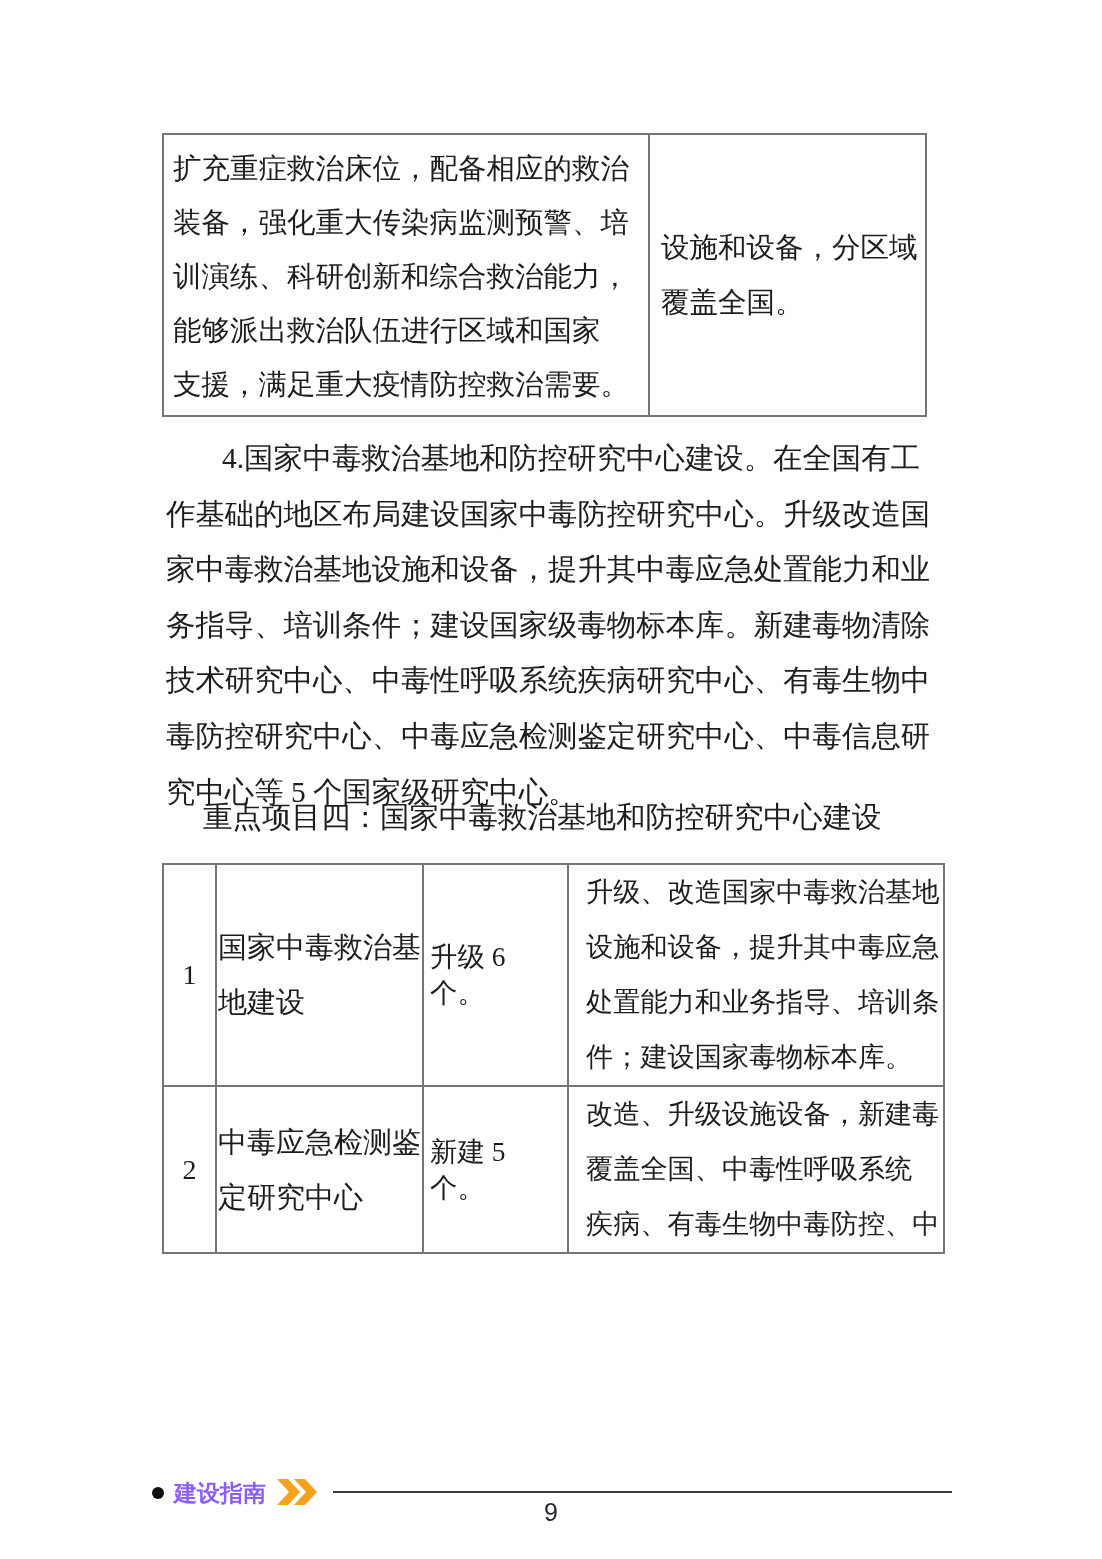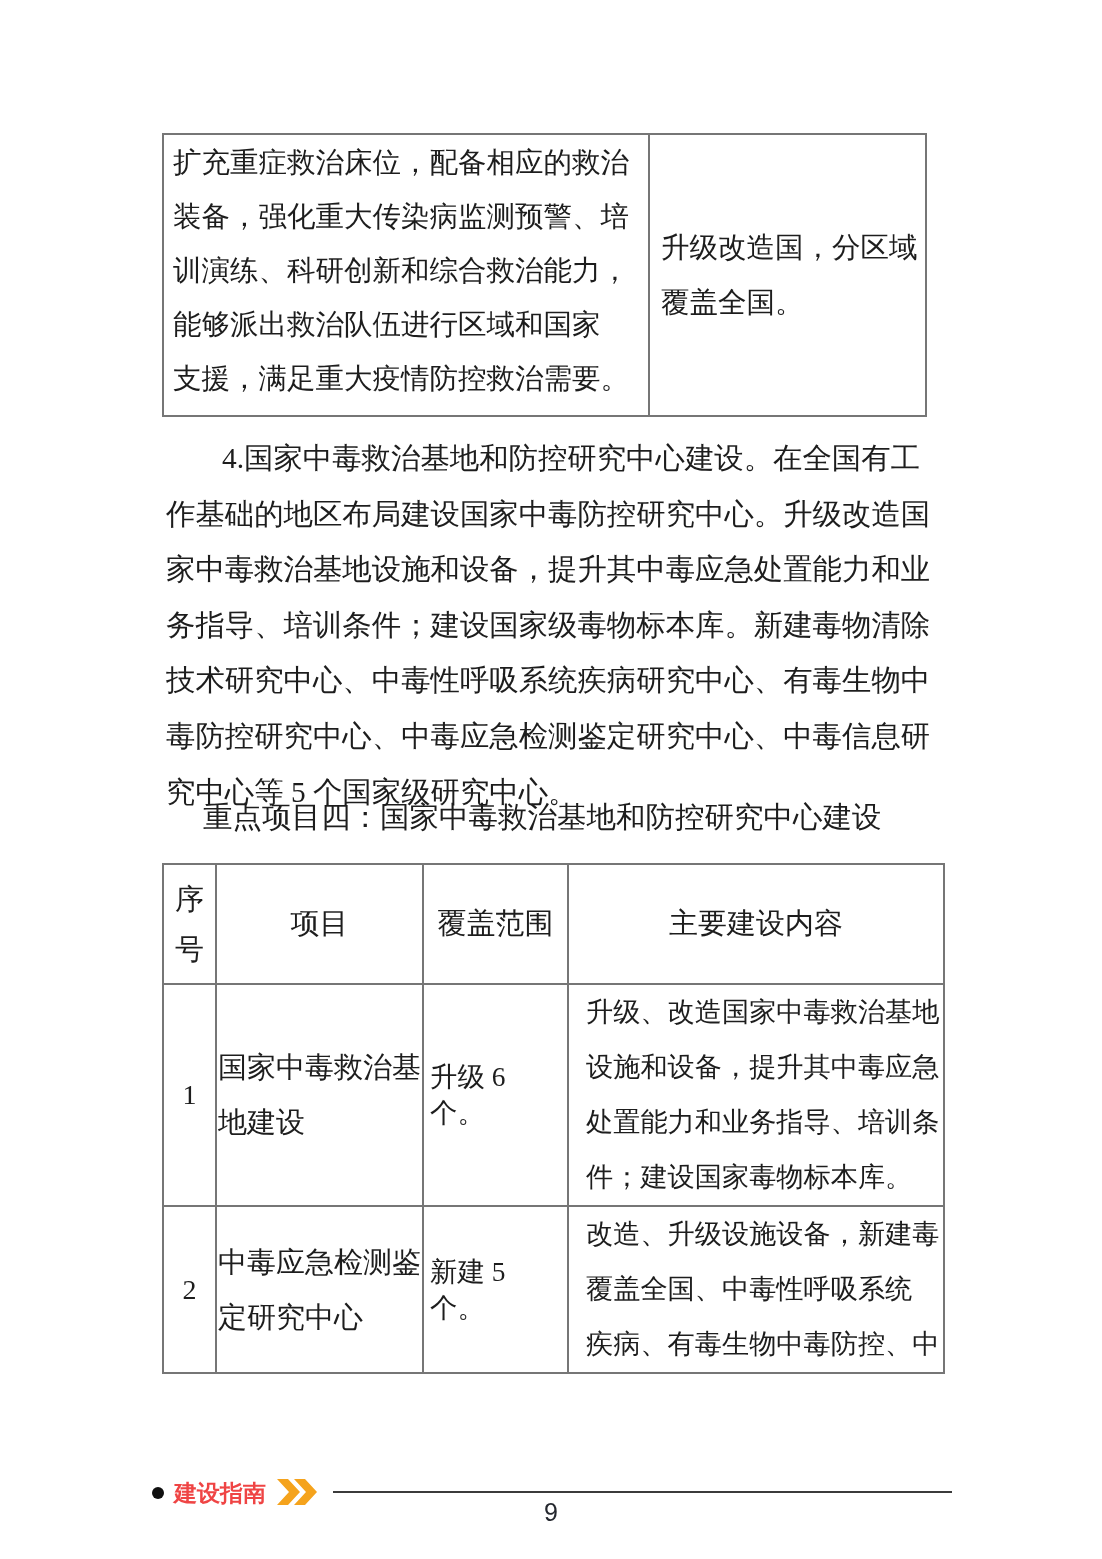--- a/index.html
+++ b/index.html
@@ -10,21 +10,21 @@
   }
   .pre{white-space:pre-line;}
 
   
   .ctable{
     position:absolute;left:162px;top:133px;width:765px;height:284px;
     border:2px solid #767676;box-sizing:border-box;display:flex;
   }
   .ctable-left{
     width:486px;box-sizing:border-box;border-right:2px solid #767676;
-    padding:1px 4px 0 9px;font-size:28.5px;line-height:54px;
+    padding:7px 4px 0 9px;font-size:28.5px;line-height:54px;
   }
   .ctable-right{
     flex:1;display:flex;flex-direction:column;justify-content:center;
     box-sizing:border-box;padding-left:11px;font-size:28.5px;line-height:55px;
   }
 
   
   .para{
     position:absolute;left:166px;top:431px;width:815px;
     font-size:29.4px;line-height:55.6px;text-indent:56px;
@@ -61,21 +61,21 @@
     vertical-align:top;padding:0 1px 0 17px;font-size:27.2px;line-height:55px;
   }
 
   
   .footer-bullet{
     position:absolute;left:152px;top:1487px;width:12px;height:12px;
     border-radius:50%;background:#101010;
   }
   .footer-brand{
     position:absolute;left:174px;top:1478px;font-size:23px;font-weight:bold;
-    font-family:"Liberation Sans","DejaVu Sans",sans-serif;color:#ef4444;
+    font-family:"Liberation Sans","DejaVu Sans",sans-serif;color:#8b5cf6;
   }
   .footer-chev{position:absolute;left:277px;top:1479px;}
   .footer-rule{
     position:absolute;left:333px;top:1491px;width:619px;height:2px;background:#3b3b3b;
   }
   .pageno{
     position:absolute;left:0;top:1498px;width:1102px;text-align:center;
     font-size:25px;color:#24272e;
     font-family:"Liberation Sans","DejaVu Sans",sans-serif;
   }
@@ -84,21 +84,21 @@
 <body>
 
 <div class="page">
 
   <div class="ctable">
     <div class="ctable-left pre">扩充重症救治床位，配备相应的救治
 装备，强化重大传染病监测预警、培
 训演练、科研创新和综合救治能力，
 能够派出救治队伍进行区域和国家
 支援，满足重大疫情防控救治需要。</div>
-    <div class="ctable-right pre">升级改造国，分区域
+    <div class="ctable-right pre">设施和设备，分区域
 覆盖全国。</div>
   </div>
 
   <div class="para pre">4.国家中毒救治基地和防控研究中心建设。在全国有工
 作基础的地区布局建设国家中毒防控研究中心。升级改造国
 家中毒救治基地设施和设备，提升其中毒应急处置能力和业
 务指导、培训条件；建设国家级毒物标本库。新建毒物清除
 技术研究中心、中毒性呼吸系统疾病研究中心、有毒生物中
 毒防控研究中心、中毒应急检测鉴定研究中心、中毒信息研
 究中心等 5 个国家级研究中心。</div>
@@ -106,26 +106,20 @@
   <div class="caption">重点项目四：国家中毒救治基地和防控研究中心建设</div>
 
   <table class="ptable">
     <colgroup>
       <col class="w-no">
         <col class="w-proj">
         <col class="w-scope">
         <col class="w-content">
     </colgroup>
     <tbody>
-        <tr class="r-head">
-      <th class="h-no">序号</th>
-      <th>项目</th>
-      <th>覆盖范围</th>
-      <th>主要建设内容</th>
-    </tr>
     <tr class="r1">
       <td class="c-no">1</td>
       <td class="c-proj">国家中毒救治基地建设</td>
       <td class="c-scope pre">升级 6 个。</td>
       <td class="c-content pre">升级、改造国家中毒救治基地
 设施和设备，提升其中毒应急
 处置能力和业务指导、培训条
 件；建设国家毒物标本库。</td>
     </tr>
     <tr class="r2">

